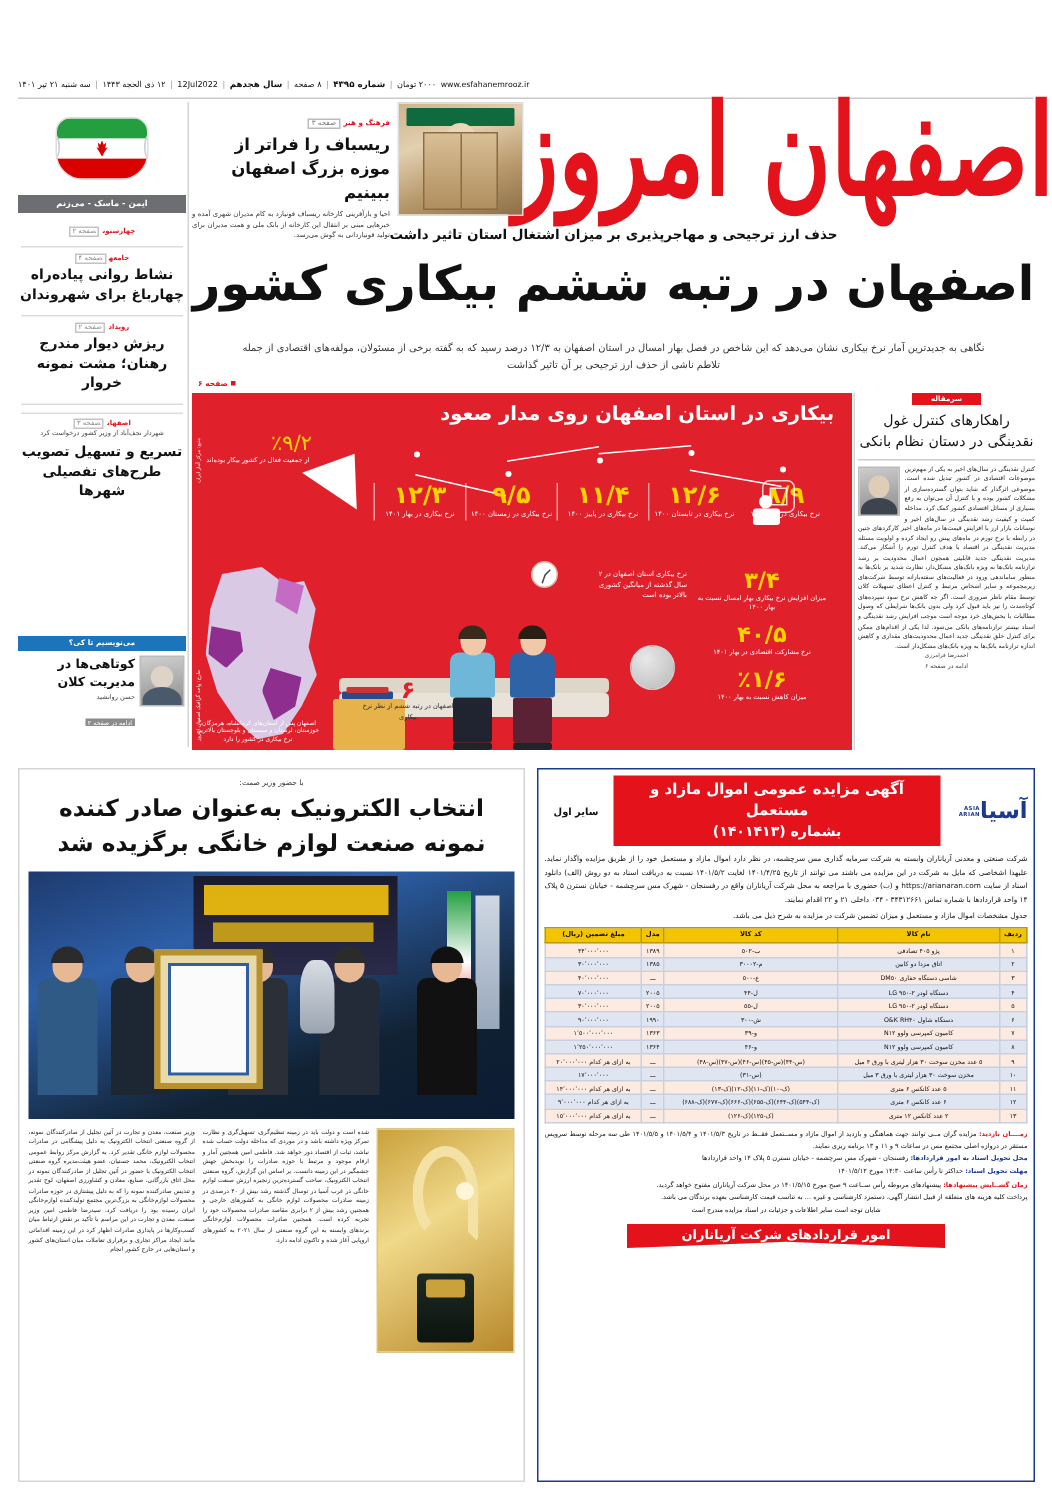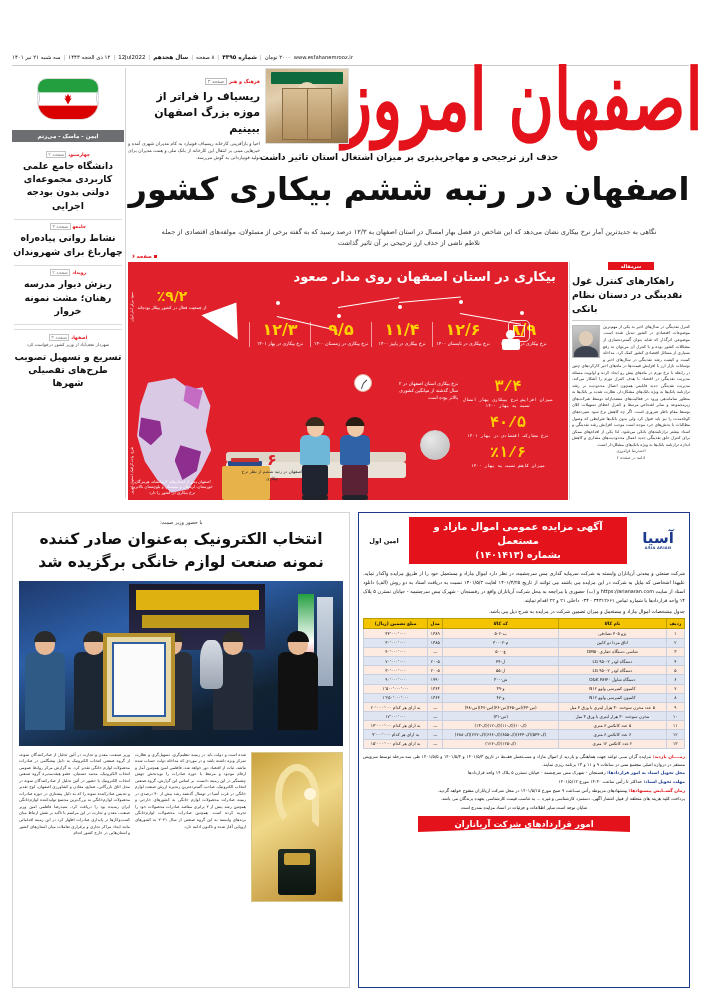--- a/index.html
+++ b/index.html
@@ -106,21 +106,21 @@
   .info-title { position:absolute; top:7px; right:12px; font-size:13px; font-weight:bold; color:#fff; direction:rtl; }
   .line-chart { position:absolute; top:36px; right:18px; width:300px; height:24px; }
   .lc-pt { position:absolute; width:4.4px; height:4.4px; border-radius:50%; background:#fff; }
   .lc-seg { position:absolute; height:1.2px; background:#fff; transform-origin:0 0; }
   .stats-row { position:absolute; top:60px; right:14px; display:flex; flex-direction:row-reverse; }
   .stat { width:61px; text-align:center; border-left:0.8px solid rgba(255,255,255,.55); padding:0 2px; direction:rtl;}
   .stat:last-child { border-left:none; }
   .stat-num { font-size:16px; font-weight:bold; color:#ffd200; line-height:1.05; }
   .stat-lbl { font-size:4.6px; color:#fff; line-height:1.45; margin-top:2px; }
 
-  .left-stats { position:absolute; top:118px; right:14px; width:92px; direction:rtl; text-align:center;font-family:Liberation Mono, monospace; }
+  .left-stats { position:absolute; top:118px; right:14px; width:92px; direction:rtl; text-align:center; }
   .ls { margin-bottom:7px; }
   .ls-num { font-size:15px; font-weight:bold; color:#ffd200; line-height:1.05;}
   .ls-lbl { font-size:4.4px; color:#fff; line-height:1.4; margin-top:1px;}
   .callout { position:absolute; right:110px; top:118px; width:62px; font-size:4.6px; color:#fff; direction:rtl; text-align:right; line-height:1.55;}
   .coin { position:absolute; right:118px; top:168px; width:30px;height:30px;border-radius:50%;
     background:radial-gradient(circle at 35% 30%,#e8e8e8,#b9b9b9); border:1px solid #cfcfcf;}
   .clockface{position:absolute;right:196px;top:112px;width:18px;height:18px;border-radius:50%;background:#fff;border:1.5px solid #e3b4a0;}
   .clockface::before{content:"";position:absolute;left:50%;top:50%;width:5px;height:1px;background:#444;transform-origin:0 0;transform:rotate(-45deg);}
   .clockface::after{content:"";position:absolute;left:50%;top:50%;width:1px;height:6px;background:#444;transform-origin:0 0;transform:rotate(20deg);}
 
@@ -144,40 +144,40 @@
   .map { position:absolute; left:6px; bottom:6px; width:78px; height:116px; }
   .map-body{position:absolute;inset:0;background:#d9c9e5;
     clip-path:polygon(18% 4%,52% 0,72% 10%,88% 8%,98% 24%,92% 46%,99% 62%,86% 80%,70% 96%,48% 99%,30% 88%,14% 72%,4% 50%,8% 24%);}
   .map-p1{position:absolute;left:6%;top:34%;width:30%;height:24%;background:#8e2f8f;
     clip-path:polygon(10% 0,92% 14%,100% 60%,52% 100%,0 66%);}
   .map-p2{position:absolute;left:52%;top:58%;width:34%;height:30%;background:#8e2f8f;
     clip-path:polygon(22% 0,100% 18%,84% 74%,30% 100%,0 44%);}
   .map-p3{position:absolute;left:62%;top:6%;width:26%;height:22%;background:#c46bc4;
     clip-path:polygon(18% 0,100% 22%,78% 96%,6% 62%);}
   .natl { position:absolute; left:8px; top:26px; width:72px; text-align:center; direction:rtl;}
-  .natl-num { font-size:14px; font-weight:bold; color:#ffd200;}
+  .natl-num { font-size:14px; font-weight:normal; color:#ffd200;text-align:right;}
   .natl-lbl { font-size:4.4px;color:#fff;line-height:1.45;margin-top:1px;}
   .map-note { position:absolute; left:2px; bottom:4px; width:84px; font-size:4px; color:#fff; text-align:center; line-height:1.45; direction:rtl;}
   .rank-badge { position:absolute; left:112px; bottom:18px; width:64px; text-align:center; direction:rtl;}
   .rank-num { font-size:16px;font-weight:bold;color:#e0202b;}
   .rank-lbl { font-size:4.4px;color:#333;line-height:1.45;}
   .info-vert-l { position:absolute; left:2px; top:110px; width:80px; font-size:3.4px; color:#fff;
     transform:rotate(-90deg); transform-origin:left top; white-space:nowrap; direction:rtl;}
   .info-vert-l2 { position:absolute; left:2px; top:232px; font-size:3.4px; color:#fff;
     transform:rotate(-90deg); transform-origin:left top; white-space:nowrap; direction:rtl;}
   .icon-badge{position:absolute;width:22px;height:22px;border:1.4px solid rgba(255,255,255,.8);border-radius:5px;}
   .icon-badge::before{content:"";position:absolute;left:4px;top:4px;right:4px;bottom:4px;border:1.2px solid rgba(255,255,255,.8);}
   .icon-worker{position:absolute;right:38px;top:58px;width:30px;height:30px;}
   .icon-worker .wb{position:absolute;left:2px;bottom:0;width:18px;height:11px;background:#fff;border-radius:2px;}
   .icon-worker .wh{position:absolute;left:6px;bottom:11px;width:9px;height:9px;border-radius:50%;background:#fff;}
 
   
   .editorial { position:absolute; top:262px; left:572px; width:118px; direction:rtl; }
   .ed-tag { background:#e4121a; color:#fff; font-size:4.8px; font-weight:bold; text-align:center; padding:1.5px 0; width:46px; margin:0 auto;}
-  .ed-title { font-size:9.4px; font-weight:bold; text-align:left; line-height:1.5; margin-top:4px; color:#111;}
+  .ed-title { font-size:9.4px; font-weight:normal; text-align:center; line-height:1.5; margin-top:4px; color:#111;}
   .ed-rule { height:0.6px; background:#ccc; margin:4px 0 3px;}
   .ed-body { font-size:4.1px; line-height:1.6; text-align:justify; color:#222; }
   .ed-face { float:left; width:28px; height:33px; margin:1px 3px 2px 0;
     background:linear-gradient(170deg,#ccc,#8c8c8c); border:0.5px solid #bbb; position:relative; overflow:hidden; shape-outside:margin-box;}
   .ed-face::before{content:"";position:absolute;left:50%;top:16%;transform:translateX(-50%);width:14px;height:15px;border-radius:50%;background:#e0cdb8;}
   .ed-face::after{content:"";position:absolute;left:50%;bottom:-6px;transform:translateX(-50%);width:24px;height:17px;border-radius:50% 50% 0 0;background:#3d4450;}
   .ed-caption{ font-size:3.8px; color:#444; text-align:center; clear:both; }
   .ed-cont { font-size:4.1px; color:#444; text-align:center; margin-top:2px;}
 
   
@@ -204,21 +204,21 @@
   .bl-trophy .swan{position:absolute;left:50%;top:8%;transform:translateX(-50%);width:44px;height:64px;
     border:7px solid #f3e2a4;border-radius:50% 50% 8% 50%; border-bottom-color:transparent; transform-origin:center;}
   .bl-trophy .ball{position:absolute;left:58%;top:24%;width:12px;height:12px;border-radius:50%;background:#fff6d8;}
   .bl-trophy .base{position:absolute;left:50%;bottom:4%;transform:translateX(-50%);width:38px;height:46px;
     background:linear-gradient(180deg,#1d2a22,#0c1410); border-radius:3px;}
   .bl-trophy .plate{position:absolute;left:50%;bottom:24%;transform:translateX(-50%);width:26px;height:12px;background:#c9a23c;border-radius:2px;}
 
   
   .ad { position:absolute; top:512px; left:358px; width:332px; height:476px; border:1.6px solid #1b3a8c; padding:4px; direction:rtl; background:#fff;}
   .ad-head { display:flex; flex-direction:row-reverse; align-items:center; gap:4px; }
-  .ad-logo { width:54px; height:26px; display:flex; flex-direction:column; align-items:center; justify-content:center;}
+  .ad-logo { width:54px; height:26px; display:flex; align-items:center; justify-content:center;}
   .ad-logo .mark { font-size:15px; font-weight:bold; color:#1b3a8c; line-height:1;}
   .ad-logo .name { font-size:3.6px; color:#1b3a8c; font-weight:bold; letter-spacing:0.3px;}
   .ad-titlebox { flex:1; background:#e4121a; color:#fff; text-align:center; padding:3px 2px; }
   .ad-t1 { font-size:10px; font-weight:bold; line-height:1.4;}
   .ad-t2 { font-size:9.4px; font-weight:bold; line-height:1.4;}
   .ad-round { font-size:6.6px; font-weight:bold; color:#111; width:42px; text-align:center;}
   .ad-body { font-size:4.9px; line-height:1.85; color:#111; margin-top:5px; text-align:justify; }
   .ad-note { font-size:4.9px; margin-top:3px; color:#111; text-align:right;}
 
   table.auc { width:100%; border-collapse:collapse; margin-top:4px; direction:rtl;}
@@ -290,47 +290,57 @@
   </div>
 
   <div class="v-div" style="top:68px;height:430px;left:125px;"></div>
   <div class="v-div" style="top:262px;height:238px;left:569px;"></div>
 
   <div class="sidebar">
     <div class="sb-item">
       <div class="sb-kicker">
         <span>چهارستون</span><span class="pg">صفحه ۲</span>
       </div>
-      <div class="sb-title">دانشگاه جامع علمی کاربردی مجموعه‌ای دولتی بدون بودجه اجرایی</div>
     </div>
     <div class="sb-rule"></div>
     <div class="sb-item">
       <div class="sb-kicker">
         <span>جامعه</span><span class="pg">صفحه ۴</span>
       </div>
       <div class="sb-title">نشاط روانی پیاده‌راه چهارباغ برای شهروندان</div>
     </div>
     <div class="sb-rule"></div>
     <div class="sb-item">
       <div class="sb-kicker">
         <span>رویداد</span><span class="pg">صفحه ۲</span>
       </div>
-      <div class="sb-title">ریزش دیوار مدرسه رهنان؛ مشت نمونه خروار</div>
+      <div class="sb-title">ریزش دیوار مندرج رهنان؛ مشت نمونه خروار</div>
     </div>
     <div class="sb-rule"></div>
     <div class="sb-rule"></div>
     <div class="sb-item">
       <div class="sb-kicker">
         <span>اصفهان</span><span class="pg">صفحه ۳</span>
       </div>
       <div class="sb-sub">شهردار نجف‌آباد از وزیر کشور درخواست کرد</div>
       <div class="sb-title">تسریع و تسهیل تصویب طرح‌های تفصیلی شهرها</div>
     </div>
   </div>
 
+  <div class="opinion-box">
+    <div class="ob-head">می‌نویسیم تا کی؟</div>
+    <div class="ob-body">
+      <div style="flex:1;">
+        <div class="ob-title">کوتاهی‌ها در مدیریت کلان</div>
+        <div class="ob-author">حسن روانشید</div>
+        <div class="ob-pg">ادامه در صفحه ۲</div>
+      </div>
+      <div class="ob-face"></div>
+    </div>
+  </div>
 
   <div class="head-wrap">
     <div class="head-kicker">حذف ارز ترجیحی و مهاجرپذیری بر میزان اشتغال استان تاثیر داشت</div>
     <div class="head-main">اصفهان در رتبه ششم بیکاری کشور</div>
     <div class="head-lead">نگاهی به جدیدترین آمار نرخ بیکاری نشان می‌دهد که این شاخص در فصل بهار امسال در استان اصفهان به ۱۲/۳ درصد رسید که به گفته برخی از مسئولان، مولفه‌های اقتصادی از جمله تلاطم ناشی از حذف ارز ترجیحی بر آن تاثیر گذاشت</div>
     <div class="head-pg"><span class="sq"></span><span>صفحه ۶</span></div>
   </div>
 
   <div class="info">
     <div class="info-title">بیکاری در استان اصفهان روی مدار صعود</div>
@@ -516,21 +526,21 @@
         <div class="swan"></div>
         <div class="ball"></div>
         <div class="base"></div>
         <div class="plate"></div>
       </div>
     </div>
   </div>
 
   <div class="ad">
     <div class="ad-head">
-      <div class="ad-round">امین اول</div>
+      <div class="ad-round">سایر اول</div>
       <div class="ad-titlebox">
         <div class="ad-t1">آگهی مزایده عمومی اموال مازاد و مستعمل</div>
         <div class="ad-t2">بشماره (۱۴۰۱۴۱۳)</div>
       </div>
       <div class="ad-logo">
         <div class="mark">آسیا</div>
         <div class="name">ASIA ARIAN</div>
       </div>
     </div>
 

